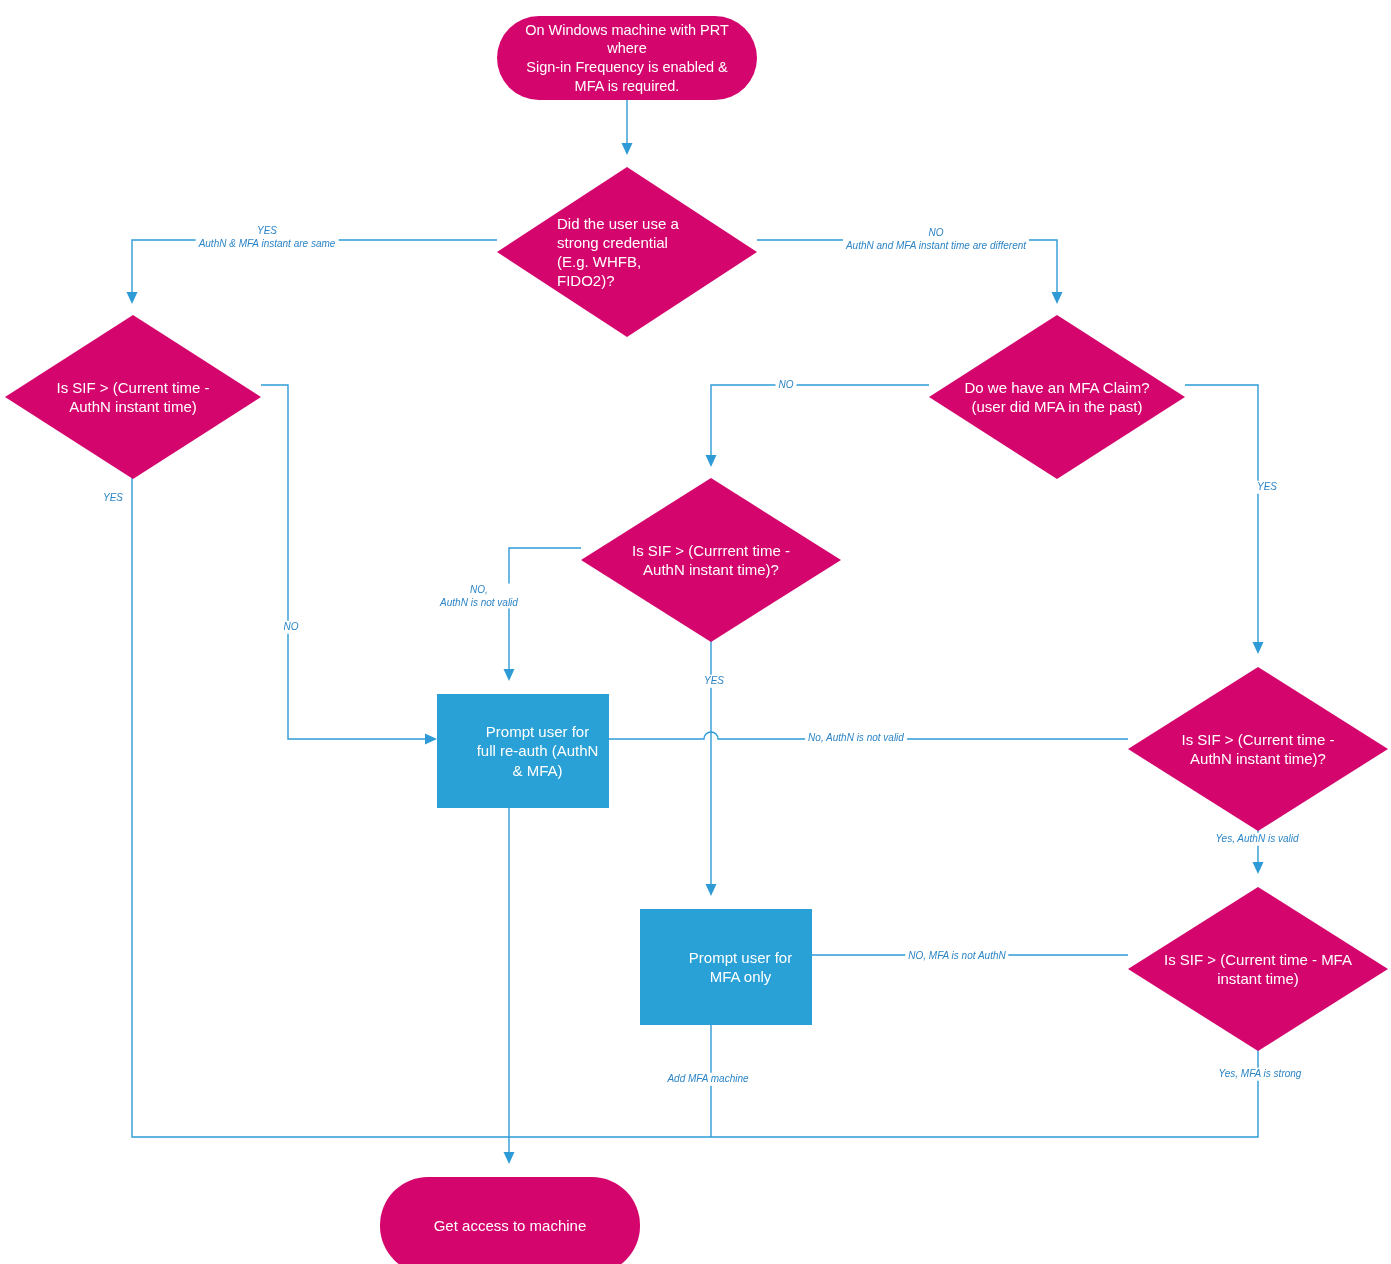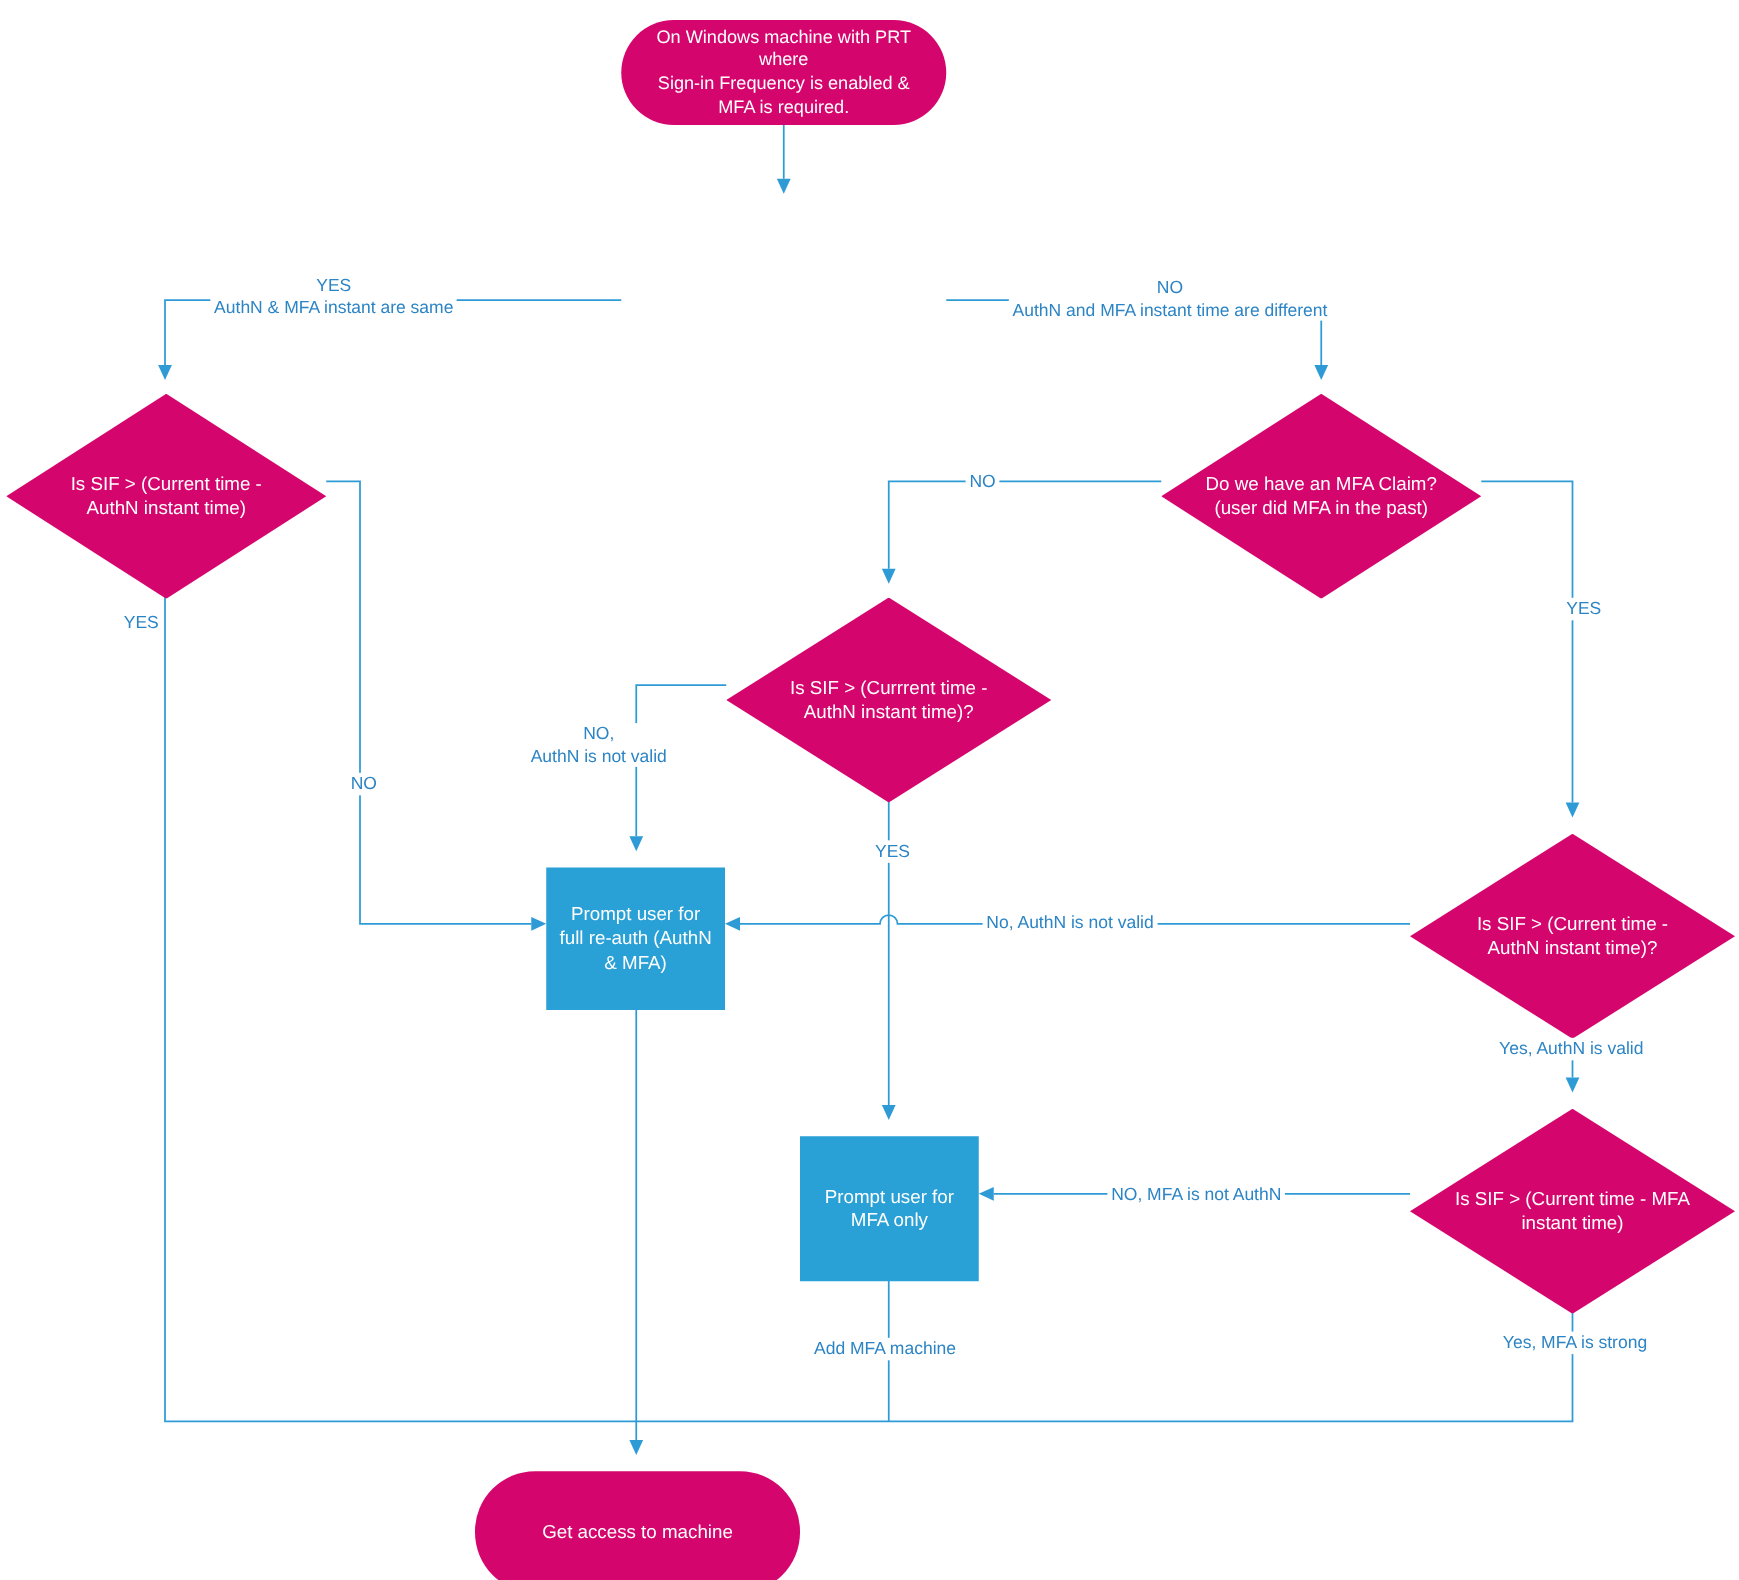--- a/index.html
+++ b/index.html
@@ -19,25 +19,25 @@
   #connector-layer polygon{fill:var(--arrow);stroke:none;}
   .node{
     position:absolute;display:flex;align-items:center;justify-content:center;
     color:#fff;font-size:15px;line-height:1.28;text-align:center;white-space:pre-line;margin-top:12px;
   }
   .stadium{background:var(--node-pink);}
   .diamond{
     background:var(--node-pink);
     clip-path:polygon(50% 0,100% 50%,50% 100%,0 50%);
   }
-  .rect{background:var(--node-blue);}
+  .rect{background:var(--node-blue);padding-left:29px;}
   .edge-label{
     position:absolute;transform:translate(-50%,-50%);
-    color:var(--label-text);font-size:14px;line-height:1.25;text-align:center;
-    white-space:pre-line;background:#fff;padding:0 3px;
+    color:var(--label-text);font-size:10px;line-height:1.25;text-align:center;
+    white-space:pre-line;background:#fff;padding:0 3px;font-style:italic;
   }
   .left-text{text-align:left;}
   
   #n-start{left:497px;top:4px;width:260px;height:84px;border-radius:42px;font-size:14.5px;}
   #n-strong{left:497px;top:155px;width:260px;height:170px;}
   #n-strong .inner{width:140px;}
   #n-sif-left{left:5px;top:303px;width:256px;height:164px;}
   #n-mfa-claim{left:929px;top:303px;width:256px;height:164px;}
   #n-sif-mid{left:581px;top:466px;width:260px;height:164px;}
   #n-full-reauth{left:437px;top:682px;width:143px;height:114px;}
@@ -108,20 +108,26 @@
     <polygon points="509,1164 503.5,1152 514.5,1152"></polygon>
   </svg>
 
   <div class="node stadium" id="n-start">
     <span class="inner">On Windows machine with PRT
 where
 Sign-in Frequency is enabled &amp;
 MFA is required.</span>
   </div>
 
+  <div class="node diamond" id="n-strong">
+    <span class="inner left-text">Did the user use a
+strong credential
+(E.g. WHFB,
+FIDO2)?</span>
+  </div>
 
   <div class="node diamond" id="n-sif-left">
     <span class="inner">Is SIF &gt; (Current time -
 AuthN instant time)</span>
   </div>
 
   <div class="node diamond" id="n-mfa-claim">
     <span class="inner">Do we have an MFA Claim?
 (user did MFA in the past)</span>
   </div>

